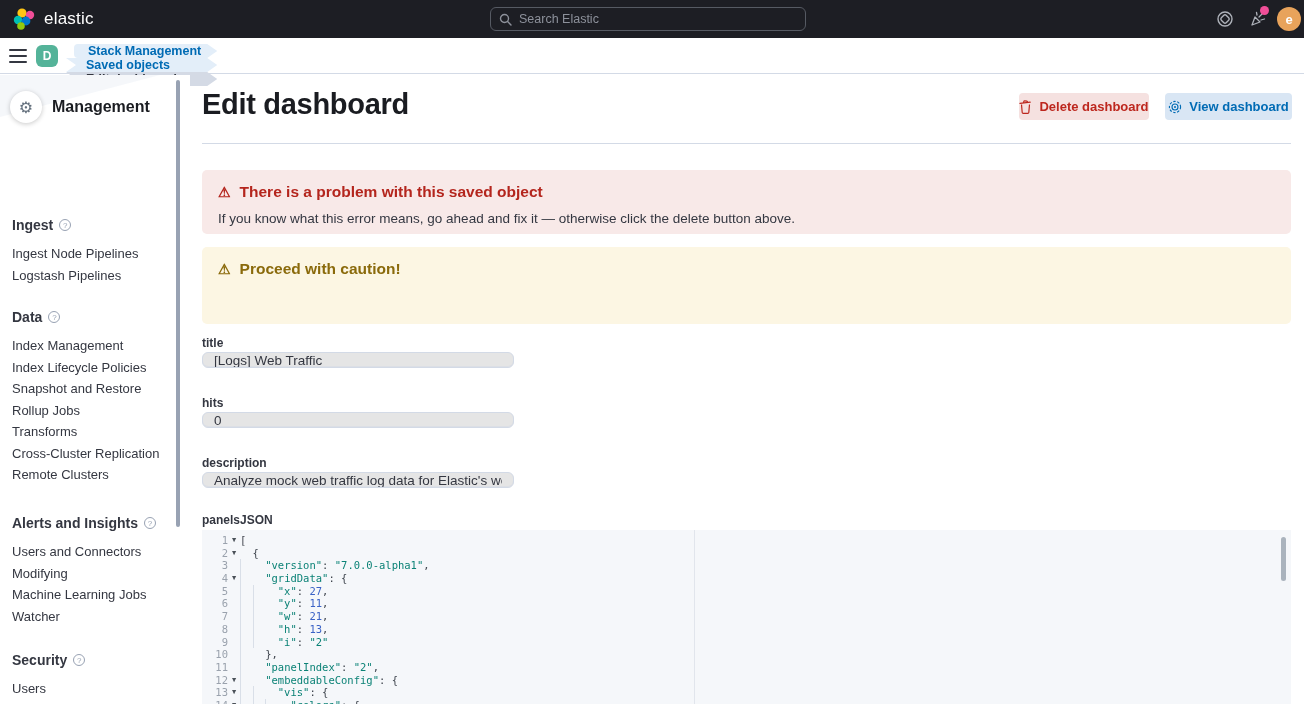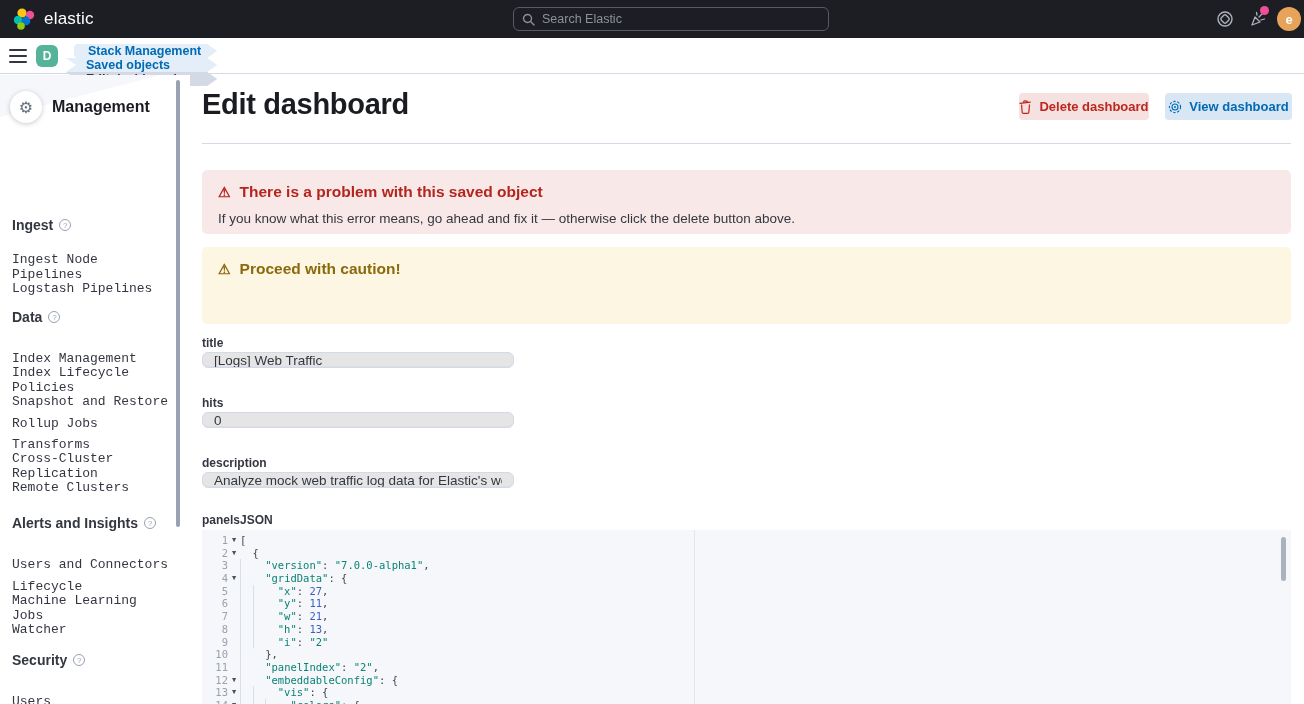--- a/index.html
+++ b/index.html
@@ -5,21 +5,21 @@
   * { box-sizing: border-box; margin: 0; padding: 0; }
   html,body { width:1304px; height:704px; overflow:hidden; }
   body {
     font-family:"Liberation Sans", sans-serif;
     background:#fff; color:#343741; position:relative;
   }
   
   .topbar{position:absolute;left:0;top:0;width:1304px;height:38px;background:#1D1E24;display:flex;align-items:center;}
   .logo{position:absolute;left:13px;top:8px;width:24px;height:22px;}
   .brand{position:absolute;left:44px;top:9px;color:#fff;font-size:17px;font-weight:500;letter-spacing:.2px;}
-  .searchbar{position:absolute;left:490px;top:7px;width:316px;height:24px;border:1px solid #565A63;border-radius:6px;display:flex;align-items:center;padding:0 8px;background:#1D1E24;margin-left:23px;}
+  .searchbar{position:absolute;left:490px;top:7px;width:316px;height:24px;border:1px solid #565A63;border-radius:6px;display:flex;align-items:center;padding:0 8px;background:#1D1E24;}
   .searchbar .ph{color:#8D919B;font-size:12.5px;margin-left:7px;}
   .hdr-icon{position:absolute;top:10px;width:18px;height:18px;}
   .help-ic{left:1216px;}
   .news-ic{left:1249px;}
   .news-dot{position:absolute;left:1260px;top:6px;width:9px;height:9px;border-radius:50%;background:#F04E98;}
   .avatar{position:absolute;left:1277px;top:7px;width:24px;height:24px;border-radius:50%;background:#E8A35B;color:#fff;font-size:13px;font-weight:600;display:flex;align-items:center;justify-content:center;}
   
   .navbar2{position:absolute;left:0;top:38px;width:1304px;height:36px;background:#fff;border-bottom:1px solid #D3DAE6;}
   .hamburger{position:absolute;left:9px;top:49px;width:18px;height:14px;display:flex;flex-direction:column;justify-content:space-between;cursor:pointer;}
   .hamburger span{display:block;height:2px;background:#343741;border-radius:1px;}
@@ -32,21 +32,21 @@
   .crumb.first{border-radius:4px 0 0 4px;}
   
   .sidebar{position:absolute;left:0;top:75px;width:190px;bottom:0;background:#fff;}
   .side-decor{position:absolute;left:0;top:0;width:160px;height:42px;background:#EDF0F6;clip-path:polygon(0 0,100% 0,0 100%);opacity:.55;}
   .mgmt-head{position:absolute;left:10px;top:16px;display:flex;align-items:center;}
   .mgmt-avatar{width:32px;height:32px;border-radius:50%;background:#fff;box-shadow:0 1px 5px rgba(0,0,0,.22);display:flex;align-items:center;justify-content:center;font-size:16px;color:#64707D;}
   .mgmt-title{margin-left:10px;font-size:16px;font-weight:700;color:#1A1C21;}
   .side-section{position:absolute;left:12px;width:160px;}
   .side-sec-title{font-size:14px;font-weight:700;color:#343741;height:20px;display:flex;align-items:center;}
   .qmark{display:inline-flex;align-items:center;justify-content:center;width:12px;height:12px;border:1px solid #98A2B3;border-radius:50%;color:#98A2B3;font-size:8px;font-weight:400;margin-left:6px;}
-  .side-items{margin-top:21px;font-family:Liberation Mono, monospace;}
+  .side-items{margin-top:8px;}
   .side-item{font-size:13px;color:#343741;height:21.5px;display:flex;align-items:center;cursor:pointer;}
   .side-scrollbar{position:absolute;left:176px;top:5px;width:4px;height:447px;background:#98A2B3;border-radius:2px;}
   
   .page-title{position:absolute;left:202px;top:88px;font-size:29px;font-weight:800;color:#1A1C21;letter-spacing:-.3px;}
   .btn{position:absolute;top:93px;height:27px;border:none;border-radius:4px;font-family:inherit;font-size:13px;font-weight:600;display:flex;align-items:center;justify-content:center;gap:7px;cursor:pointer;}
   .btn-delete{left:1019px;width:130px;background:#F5E1E0;color:#BD271E;}
   .btn-view{left:1165px;width:127px;background:#D9E6F4;color:#006BB4;}
   .rule{position:absolute;left:202px;top:143px;width:1089px;height:1px;background:#D3DAE6;}
   .callout{position:absolute;left:202px;width:1089px;border-radius:5px;padding:13px 16px;}
   .callout-danger{top:170px;height:64px;background:#F8E9E8;}
@@ -145,21 +145,21 @@
           <div class="side-item">Rollup Jobs</div>
           <div class="side-item">Transforms</div>
           <div class="side-item">Cross-Cluster Replication</div>
           <div class="side-item">Remote Clusters</div>
         </div>
       </div>
       <div class="side-section" style="top: 438px;">
         <div class="side-sec-title">Alerts and Insights<span class="qmark">?</span></div>
         <div class="side-items">
           <div class="side-item">Users and Connectors</div>
-          <div class="side-item">Lifecycle</div>
+          <div class="side-item">Modifying</div>
           <div class="side-item">Machine Learning Jobs</div>
           <div class="side-item">Watcher</div>
         </div>
       </div>
       <div class="side-section" style="top: 575px;">
         <div class="side-sec-title">Security<span class="qmark">?</span></div>
         <div class="side-items">
           <div class="side-item">Users</div>
           <div class="side-item">Roles</div>
         </div>

